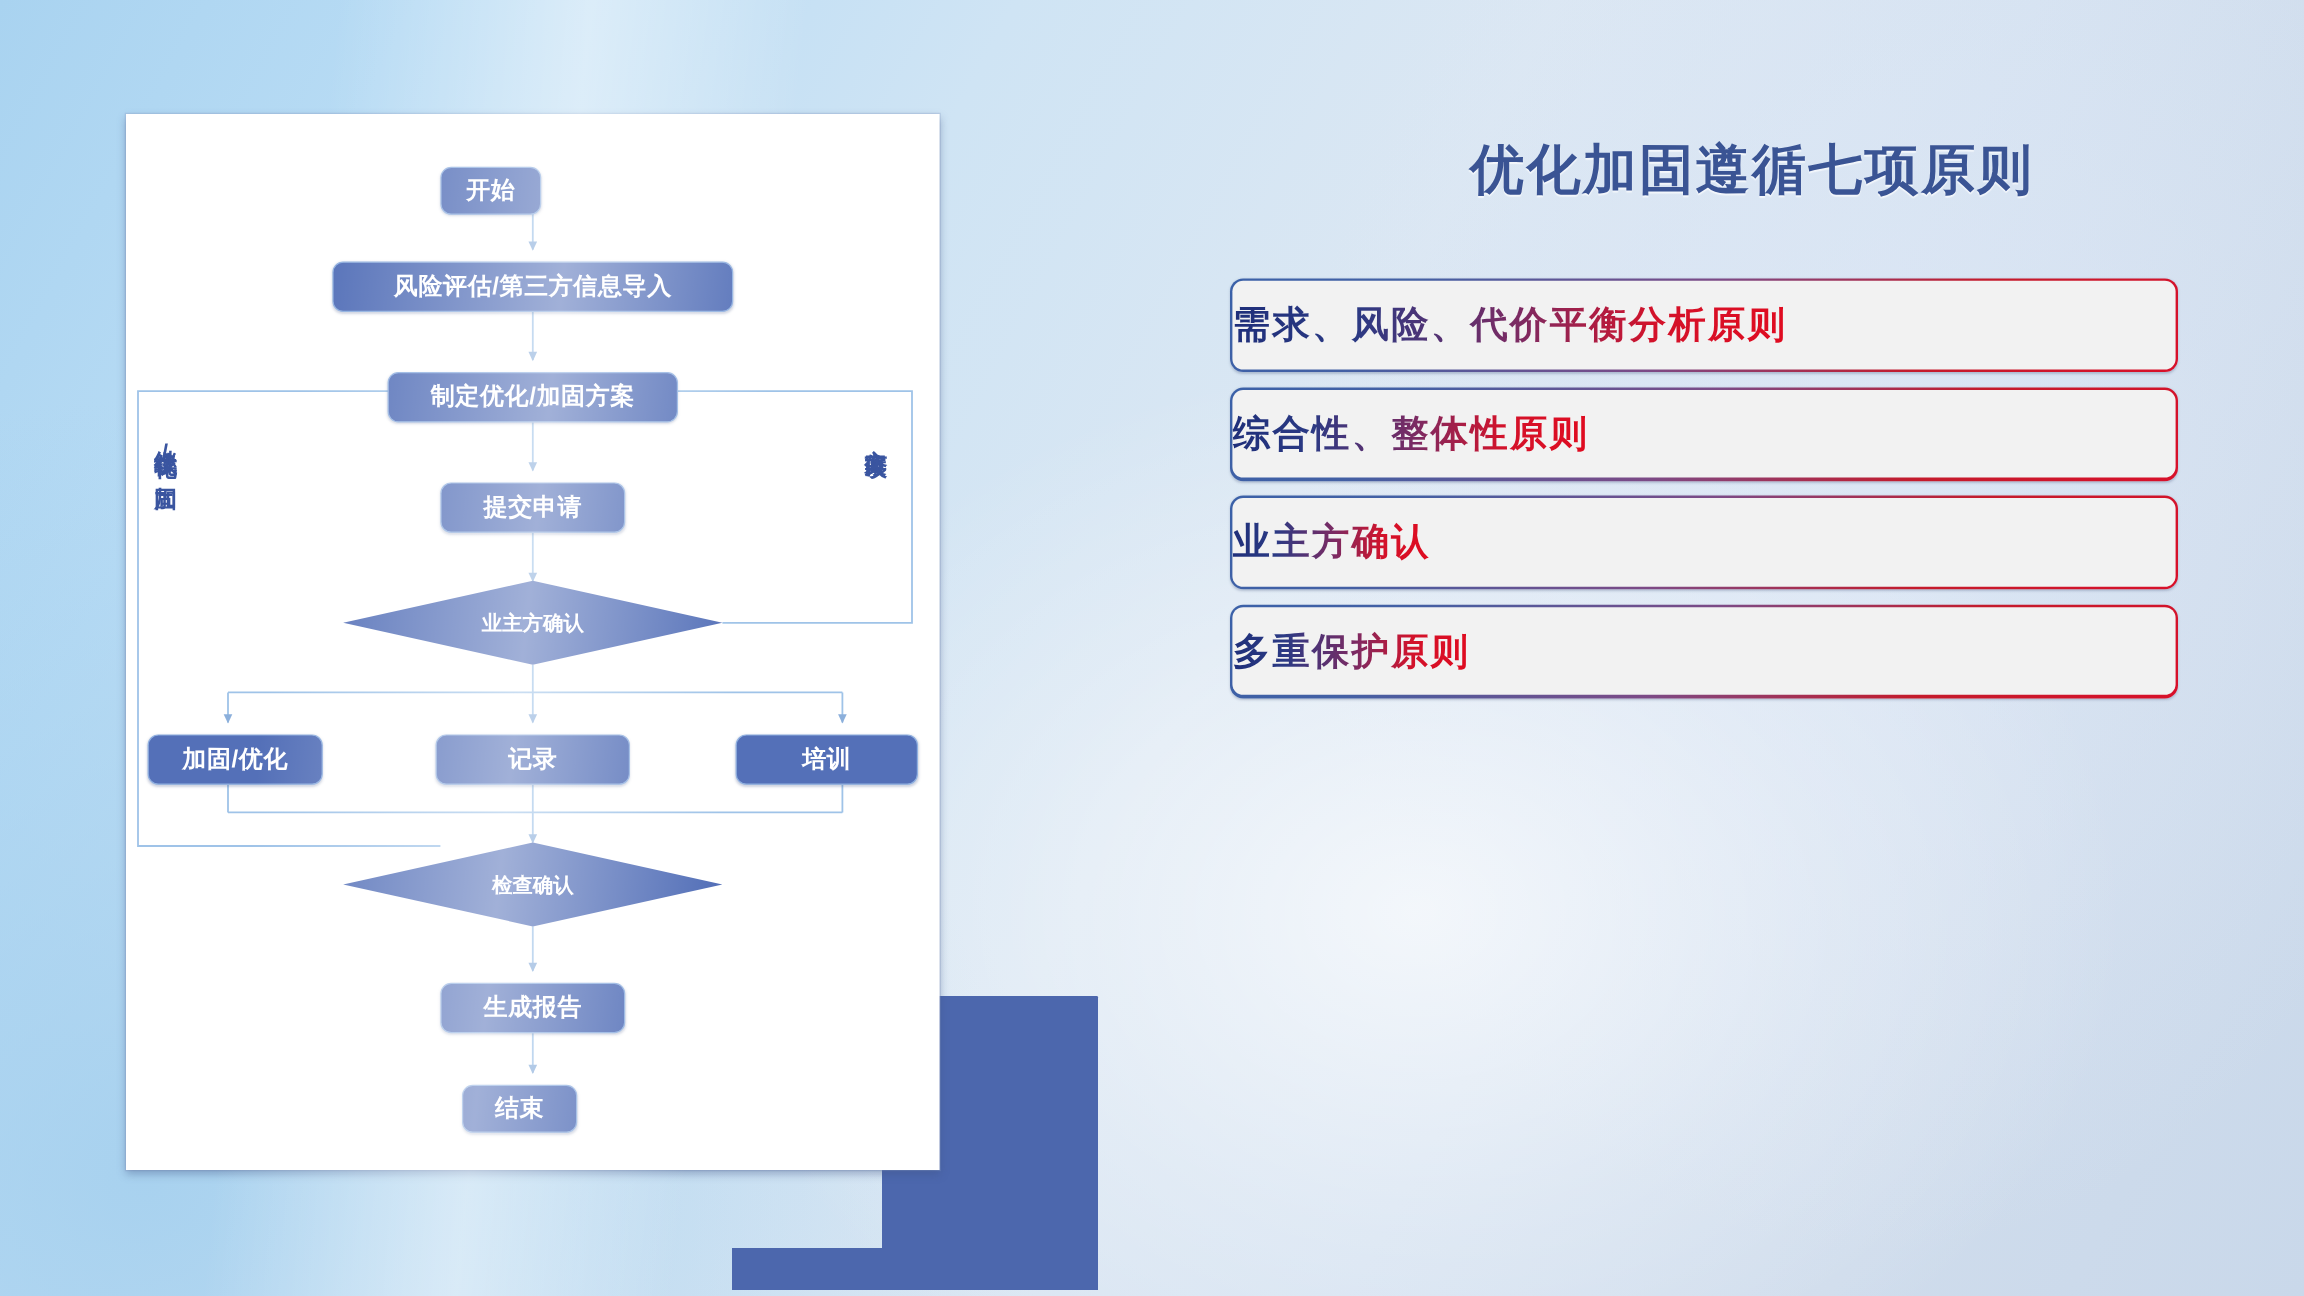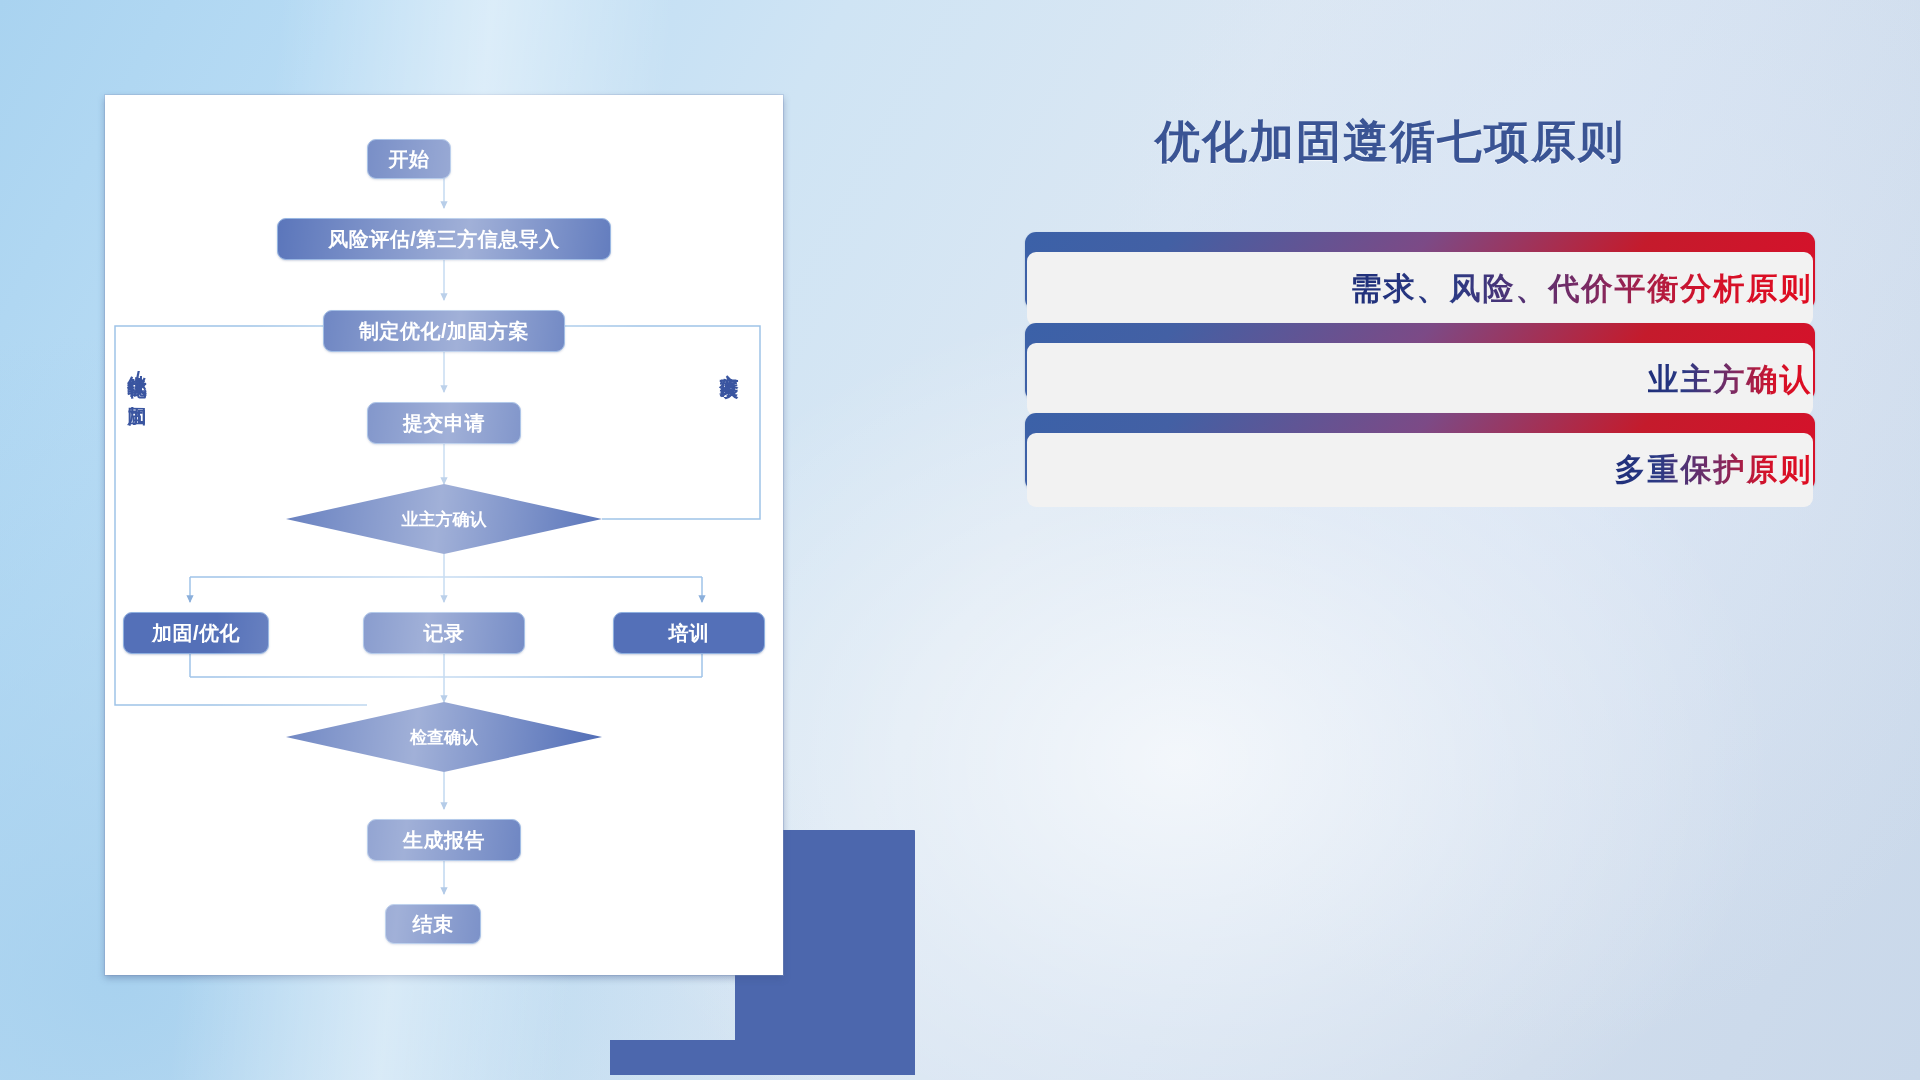--- a/index.html
+++ b/index.html
@@ -52,33 +52,33 @@
   .vlabel{
     position:absolute;color:#3a55a0;font-weight:bold;
     writing-mode:vertical-rl;text-orientation:upright;letter-spacing:2px;line-height:1.05;
   }
 
   
   #right{position:absolute;left:1025px;top:110px;width:790px;height:880px;}
   #right-title{
     position:absolute;left:130px;top:0px;width:540px;height:64px;
     font-size:45px;font-weight:bold;color:#3a5494;letter-spacing:2px;
-    text-align:left;line-height:64px;white-space:nowrap;
+    text-align:right;line-height:64px;white-space:nowrap;
     text-shadow:0 1px 1px rgba(255,255,255,.7);
   }
   #pill-list{position:absolute;left:0px;top:122px;width:790px;}
   .pill{
     position:relative;width:790px;height:78px;margin-bottom:12.5px;
     border-radius:11px;padding:2.4px;box-sizing:border-box;
     background:linear-gradient(128deg,#3b61a8 0%,#4360a4 18%,#7c4a86 48%,#c41b2c 74%,#d8102a 100%);
     box-shadow:0 1px 2px rgba(70,90,130,.30);
   }
   .pill-inner{
     width:100%;height:100%;border-radius:9px;background:#f2f2f2;
-    display:flex;align-items:center;justify-content:flex-end;box-sizing:border-box;margin-top:18px;
+    display:flex;align-items:center;justify-content:flex-start;box-sizing:border-box;
   }
   .pill-text{
     font-size:31px;font-weight:bold;letter-spacing:2px;white-space:nowrap;
     background:linear-gradient(90deg,#1f2f7a 0%,#2b3a84 22%,#7d2a62 52%,#d3122a 76%,#e00b20 100%);
     -webkit-background-clip:text;background-clip:text;color:transparent;
     -webkit-text-fill-color:transparent;
   }
 </style>
 </head>
 <body>
@@ -166,20 +166,25 @@
     <div id="right-title">优化加固遵循七项原则</div>
 
     <div id="pill-list">
 
       <div class="pill">
         <div class="pill-inner">
           <span class="pill-text">需求、风险、代价平衡分析原则</span>
         </div>
       </div>
 
+      <div class="pill">
+        <div class="pill-inner">
+          <span class="pill-text">综合性、整体性原则</span>
+        </div>
+      </div>
 
       <div class="pill">
         <div class="pill-inner">
           <span class="pill-text">业主方确认</span>
         </div>
       </div>
 
       <div class="pill">
         <div class="pill-inner">
           <span class="pill-text">多重保护原则</span>

